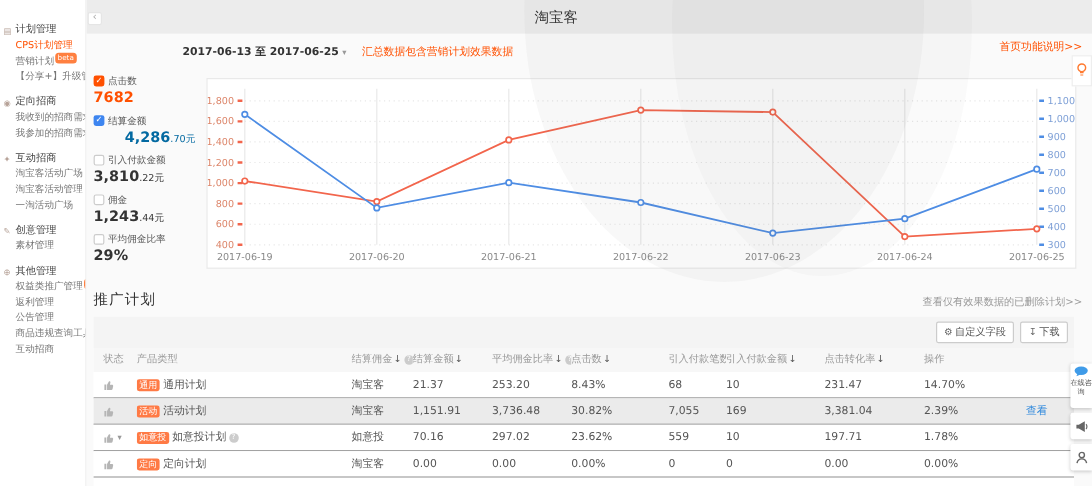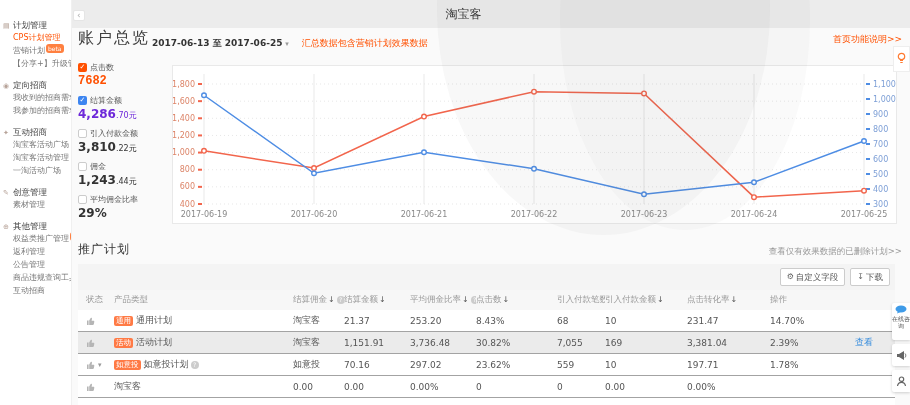--- a/index.html
+++ b/index.html
@@ -81,48 +81,47 @@
     <div class="sec"><span class="icn">⊕</span><span>其他管理</span></div>
     <div class="sitem"><span>权益类推广管理</span><span class="pill">new</span></div>
     <div class="sitem"><span>返利管理</span></div>
     <div class="sitem"><span>公告管理</span></div>
     <div class="sitem"><span>商品违规查询工具</span></div>
     <div class="sitem"><span>互动招商</span></div>
   </aside>
 
 <div class="main">
   <div class="collapse">‹</div>
-  <div class="pgtitle">账户总览</div>
   <div class="daterow">
     <b>2017-06-13 至 2017-06-25</b>
     <span class="caret">▾</span>
     <span class="note">汇总数据包含营销计划效果数据</span>
   </div>
   <div class="helplink">首页功能说明&gt;&gt;</div>
   <div class="bulbbox">
     <svg width="11" height="14" viewBox="0 0 11 14">
       <circle cx="5.5" cy="4.5" r="3.2" fill="none" stroke="#ff7a30" stroke-width="1.2"></circle>
       <path d="M4 8.5h3M4.3 10.5h2.4" stroke="#ff7a30" stroke-width="1"></path>
     </svg>
   </div>
 
   <div class="metrics" id="metrics">
       <div class="metric">
         <div class="mrow">
           <span class="cb" style="background: rgb(255, 80, 0);">✓</span>
           <span class="mlabel">点击数</span>
         </div>
-        <div class="mval" style="color: rgb(255, 80, 0); font-family: Liberation Mono, monospace;"><span>7682</span></div>
+        <div class="mval" style="color: rgb(255, 80, 0);"><span>7682</span></div>
       </div>
       <div class="metric">
         <div class="mrow">
           <span class="cb" style="background: rgb(61, 133, 240);">✓</span>
           <span class="mlabel">结算金额</span>
         </div>
-        <div class="mval" style="color: #6d28d9;"><span>4,286</span><span class="sub">.70元</span></div>
+        <div class="mval" style="color: #0369a1; margin-left: 26px;"><span>4,286</span><span class="sub">.70元</span></div>
       </div>
       <div class="metric">
         <div class="mrow">
           <span class="cb un"></span>
           <span class="mlabel">引入付款金额</span>
         </div>
         <div class="mval" style="color: rgb(51, 51, 51);"><span>3,810</span><span class="sub">.22元</span></div>
       </div>
       <div class="metric">
         <div class="mrow">
@@ -295,20 +294,21 @@
         <div class="tcell">197.71</div>
         <div class="tcell">1.78%</div>
         <div class="tcell"></div>
       </div>
       <div class="tgrid trow">
         <div class="stcell">
           <svg width="10" height="10" viewBox="0 0 10 10">
             <path d="M1 4.5h1.6V9H1zM3.2 9h3.6c.5 0 .9-.3 1-.8l.5-2.4c.1-.6-.3-1.1-.9-1.1H5.6l.4-1.9c.1-.5-.3-1-.8-1-.3 0-.6.2-.7.5L3.2 4.6z" fill="#b5b5b5"></path>
           </svg>
         </div>
+        <div class="namecell"><span class="badge">定向</span><span>定向计划</span></div>
         <div class="tcell">淘宝客</div>
         <div class="tcell">0.00</div>
         <div class="tcell">0.00</div>
         <div class="tcell">0.00%</div>
         <div class="tcell">0</div>
         <div class="tcell">0</div>
         <div class="tcell">0.00</div>
         <div class="tcell">0.00%</div>
         <div class="tcell"></div>
       </div>

